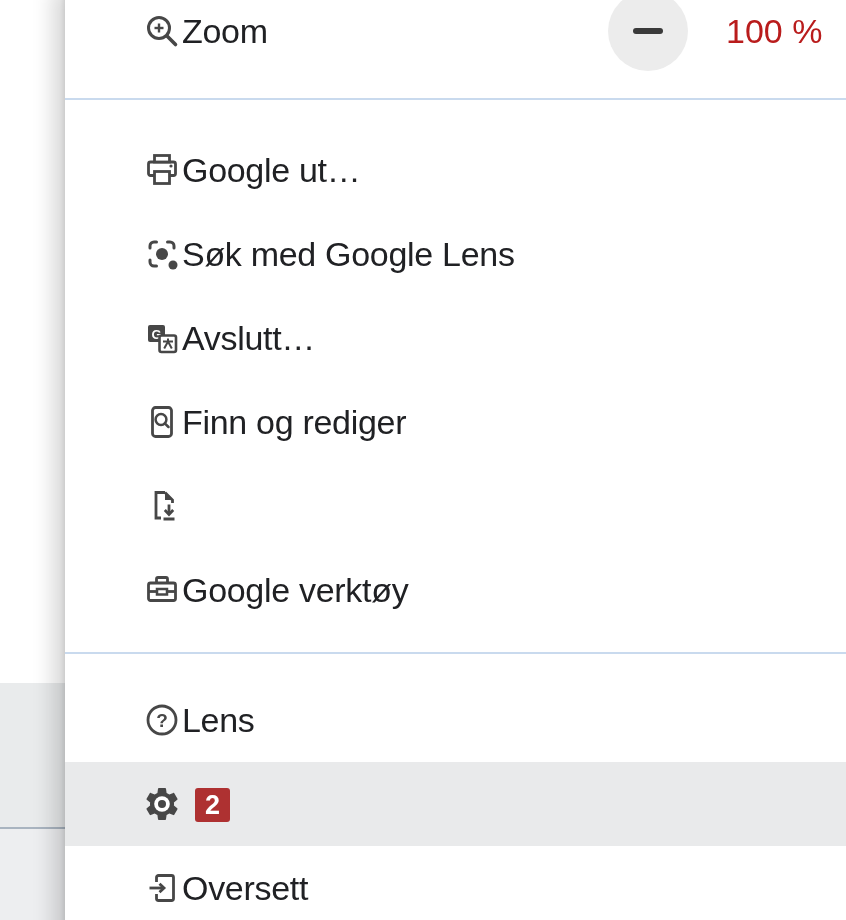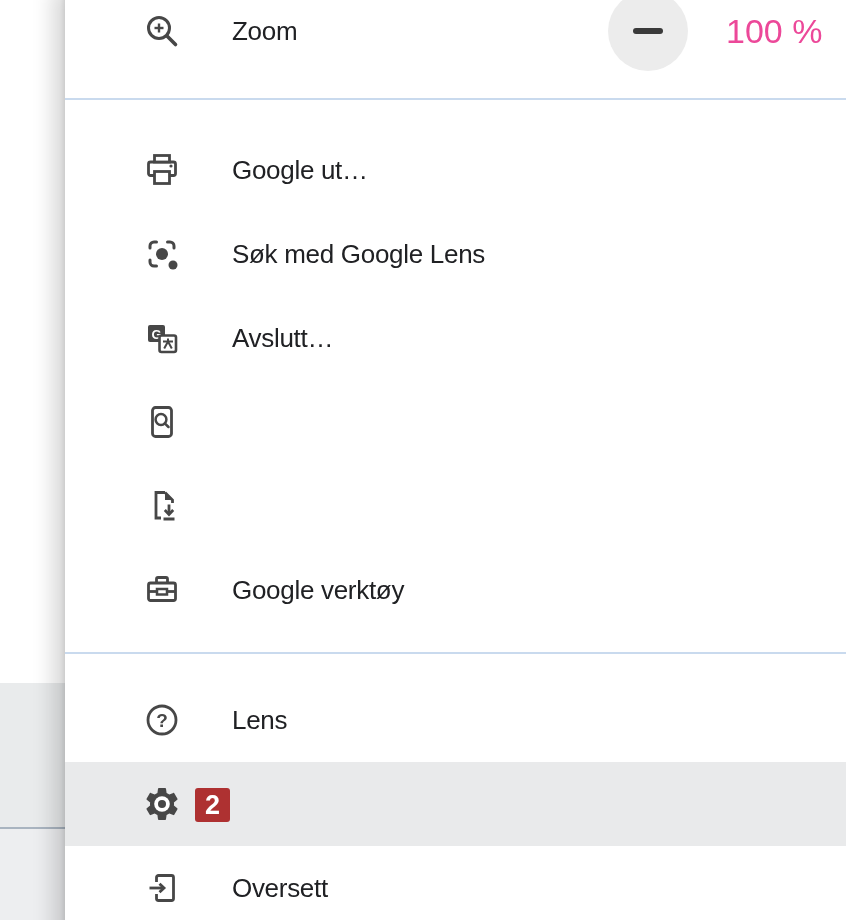--- a/index.html
+++ b/index.html
@@ -18,35 +18,35 @@
     position:absolute;left:65px;top:-11px;width:880px;height:980px;
     background:#fff;z-index:2;
     box-shadow:-12px 0 20px rgba(0,0,0,.16), -2px 0 4px rgba(0,0,0,.08);
   }
   .menu-item{
     position:relative;height:84px;display:flex;align-items:center;
     padding-left:77px;box-sizing:border-box;cursor:default;white-space:nowrap;
   }
   .menu-item.highlighted{background:#e9eaeb;}
   .icon{width:40px;height:40px;flex:none;display:block;}
-  .label{margin-left:50px;font-size:26px;color:#202124;letter-spacing:-0.3px;text-align:center;}
+  .label{font-size:34px;color:#202124;letter-spacing:-0.3px;text-align:center;}
   .separator{height:2px;background:#c9daee;}
   .sep1{margin:25px 0 28px 0;}
   .sep2{margin:20px 0 24px 0;}
 
   
   .zoom-minus-btn{
     position:absolute;left:543px;top:50%;transform:translateY(-50%);
     width:80px;height:80px;border-radius:50%;background:#ececec;border:none;
     display:flex;align-items:center;justify-content:center;padding:0;
   }
   .zoom-minus-bar{width:30px;height:6px;border-radius:3px;background:#3a3a3a;}
   .zoom-value{
     position:absolute;left:661px;top:50%;transform:translateY(-50%);
-    font-size:34px;color:#ec4899;
+    font-size:34px;color:#b91c1c;
   }
 
   
   .badge{
     display:inline-flex;align-items:center;justify-content:center;
     margin-left:13px;width:35px;height:34px;border-radius:3px;
     background:#ae3131;color:#fff;font-size:27px;font-weight:bold;
     transform:translateY(1px);
   }
   svg{display:block;}
@@ -121,20 +121,21 @@
     </div>
 
     <div class="menu-item">
       <span class="icon">
         <svg viewBox="0 0 40 40" width="40" height="40">
           <rect x="10.5" y="5.5" width="19" height="29" rx="3" fill="none" stroke="#474747" stroke-width="2.8"></rect>
           <circle cx="19" cy="17.5" r="5.4" fill="none" stroke="#474747" stroke-width="2.5"></circle>
           <line x1="22.8" y1="21.3" x2="26.5" y2="25" stroke="#474747" stroke-width="2.5" stroke-linecap="round"></line>
         </svg>
       </span>
+      <span class="label">Finn og rediger</span>
     </div>
 
     <div class="menu-item">
       <span class="icon">
         <svg viewBox="0 0 40 40" width="40" height="40">
           <path d="M23 6.5 H14 V32 h5" fill="none" stroke="#474747" stroke-width="2.8"></path>
           <path d="M23 6.5 L30.5 14 V17" fill="none" stroke="#474747" stroke-width="2.8"></path>
           <path d="M23 6.5 v7.5 h7.5 Z" fill="#474747"></path>
           <line x1="27" y1="18.5" x2="27" y2="27.5" stroke="#474747" stroke-width="2.8"></line>
           <path d="M22.8 24 L27 28.4 L31.2 24" fill="none" stroke="#474747" stroke-width="2.8"></path>

